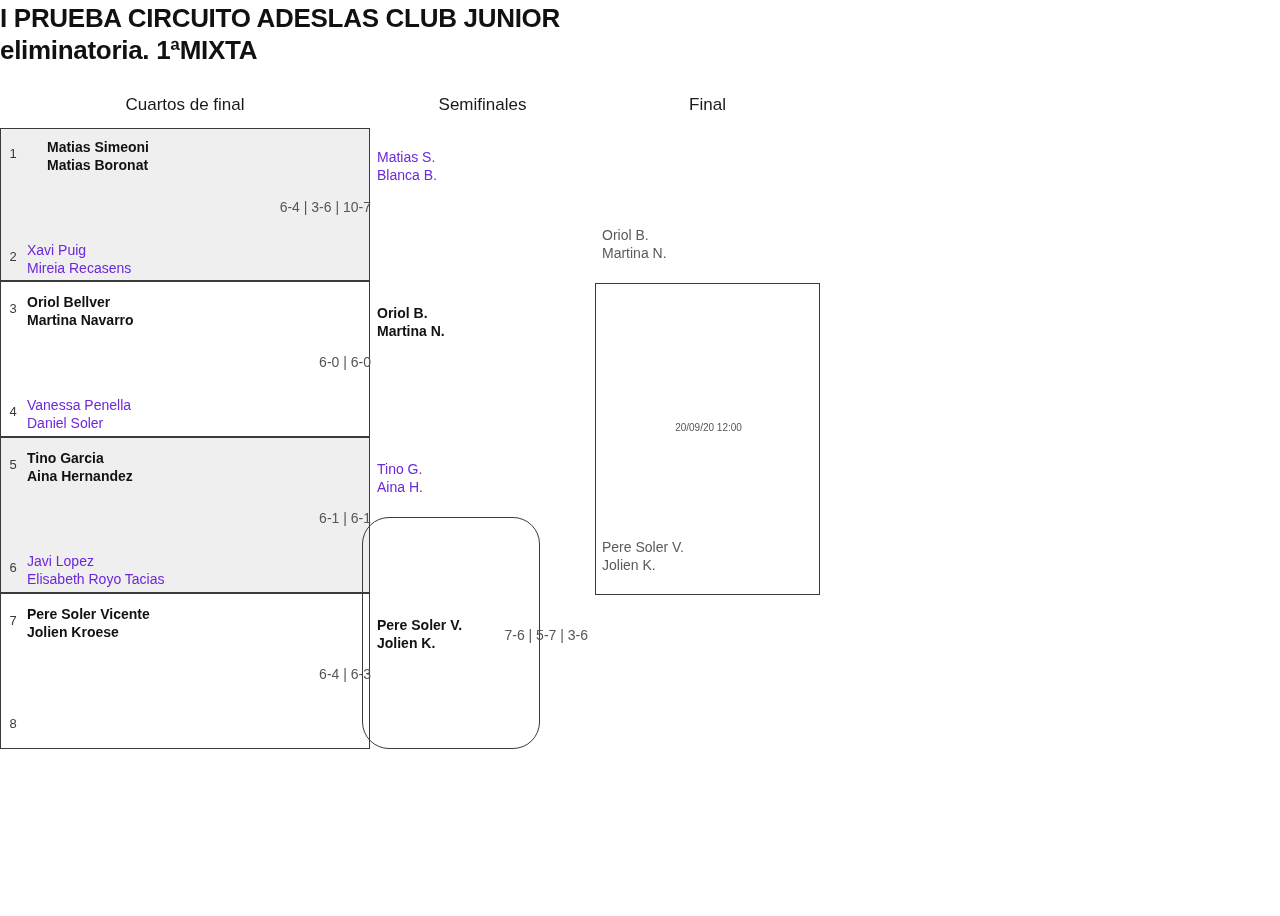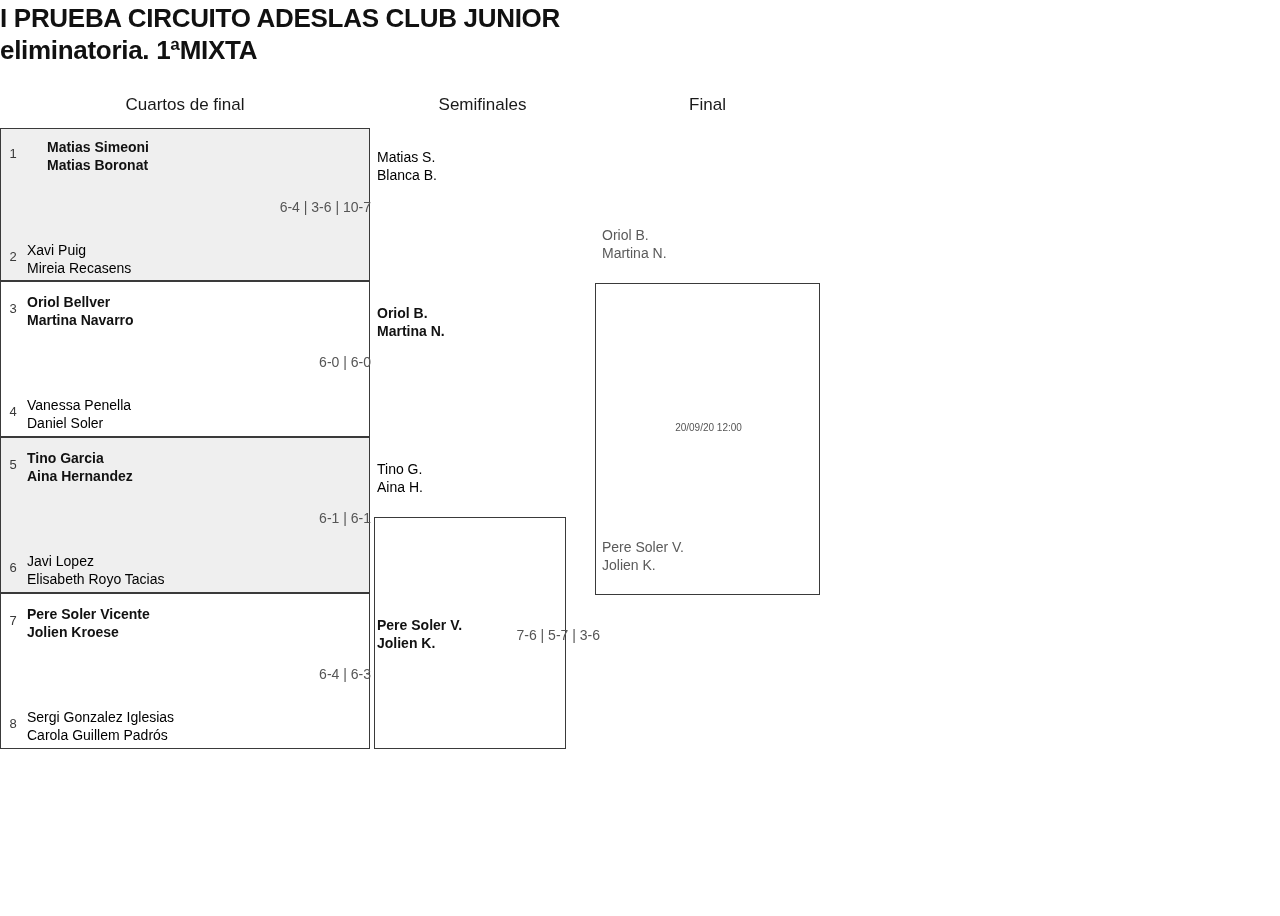--- a/index.html
+++ b/index.html
@@ -84,21 +84,21 @@
   }
 
   .team {
     position: absolute;
     font-size: 14px;
     line-height: 18px;
     white-space: nowrap;
   }
   .team .pname { display: block; }
   .team.winner .pname { font-weight: 700; color: #111111; }
-  .team.loser  .pname { font-weight: 400; color: #000000; }
+  .team.loser  .pname { font-weight: 400; color: #6d28d9; }
   .team.neutral .pname { font-weight: 400; color: #5a5a5a; }
 
   .score {
     position: absolute;
     font-size: 14px;
     color: #555555;
     text-align: right;
     white-space: nowrap;
   }
 
@@ -170,36 +170,32 @@
     </div>
 
     <div class="match" style="left:0px; top:465px; width:370px; height:156px;">
       <div class="seed" style="top:20px;">7</div>
       <div class="team winner" style="left:26px; top:11px;">
         <span class="pname">Pere Soler Vicente</span>
         <span class="pname">Jolien Kroese</span>
       </div>
       <div class="score" style="left:0px; top:72px; width:370px;">6-4 | 6-3</div>
       <div class="seed" style="top:123px;">8</div>
-      <div class="team loser" style="left:26px; top:114px;">
-        <span class="pname">Sergi Gonzalez Iglesias</span>
-        <span class="pname">Carola Guillem Padrós</span>
-      </div>
     </div>
 
     <div class="team loser" style="left:377px; top:20px;">
       <span class="pname">Matias S.</span>
       <span class="pname">Blanca B.</span>
     </div>
     <div class="team winner" style="left:377px; top:176px;">
       <span class="pname">Oriol B.</span>
       <span class="pname">Martina N.</span>
     </div>
 
-    <div class="match" style="left:374px; top:389px; width:192px; height:232px;">
+    <div class="match" style="left:362px; top:389px; width:178px; height:232px;border-radius:27px;">
       <div class="score" style="left:0px; top:109px; width:225px;">7-6 | 5-7 | 3-6</div>
     </div>
     <div class="team loser" style="left:377px; top:332px;">
       <span class="pname">Tino G.</span>
       <span class="pname">Aina H.</span>
     </div>
     <div class="team winner" style="left:377px; top:488px;">
       <span class="pname">Pere Soler V.</span>
       <span class="pname">Jolien K.</span>
     </div>

